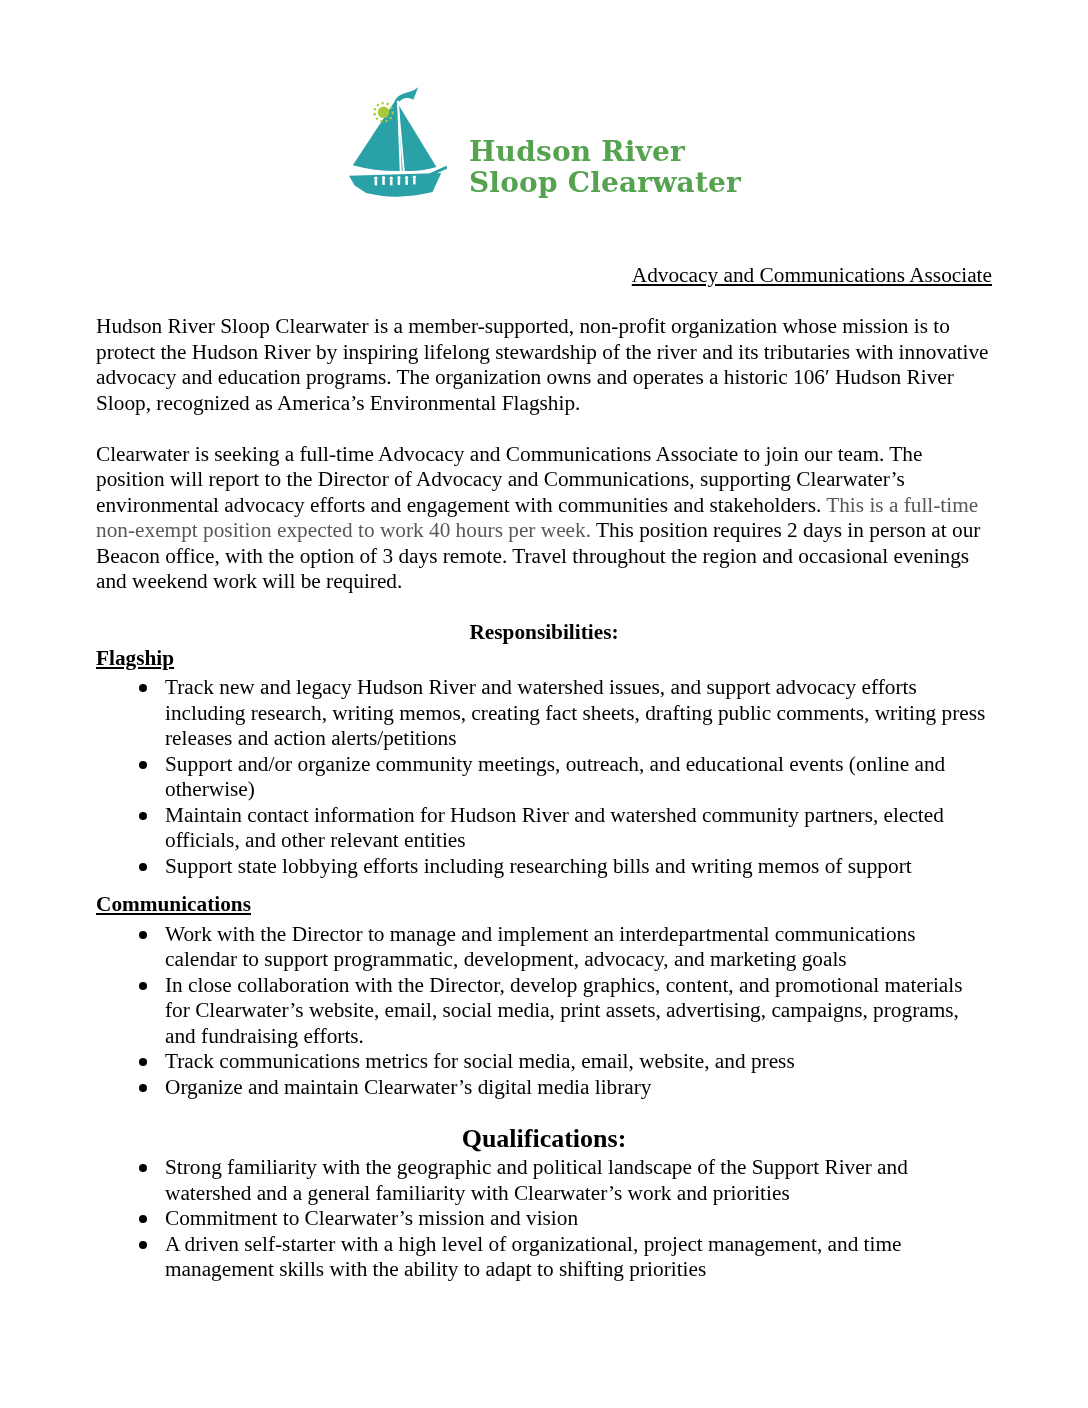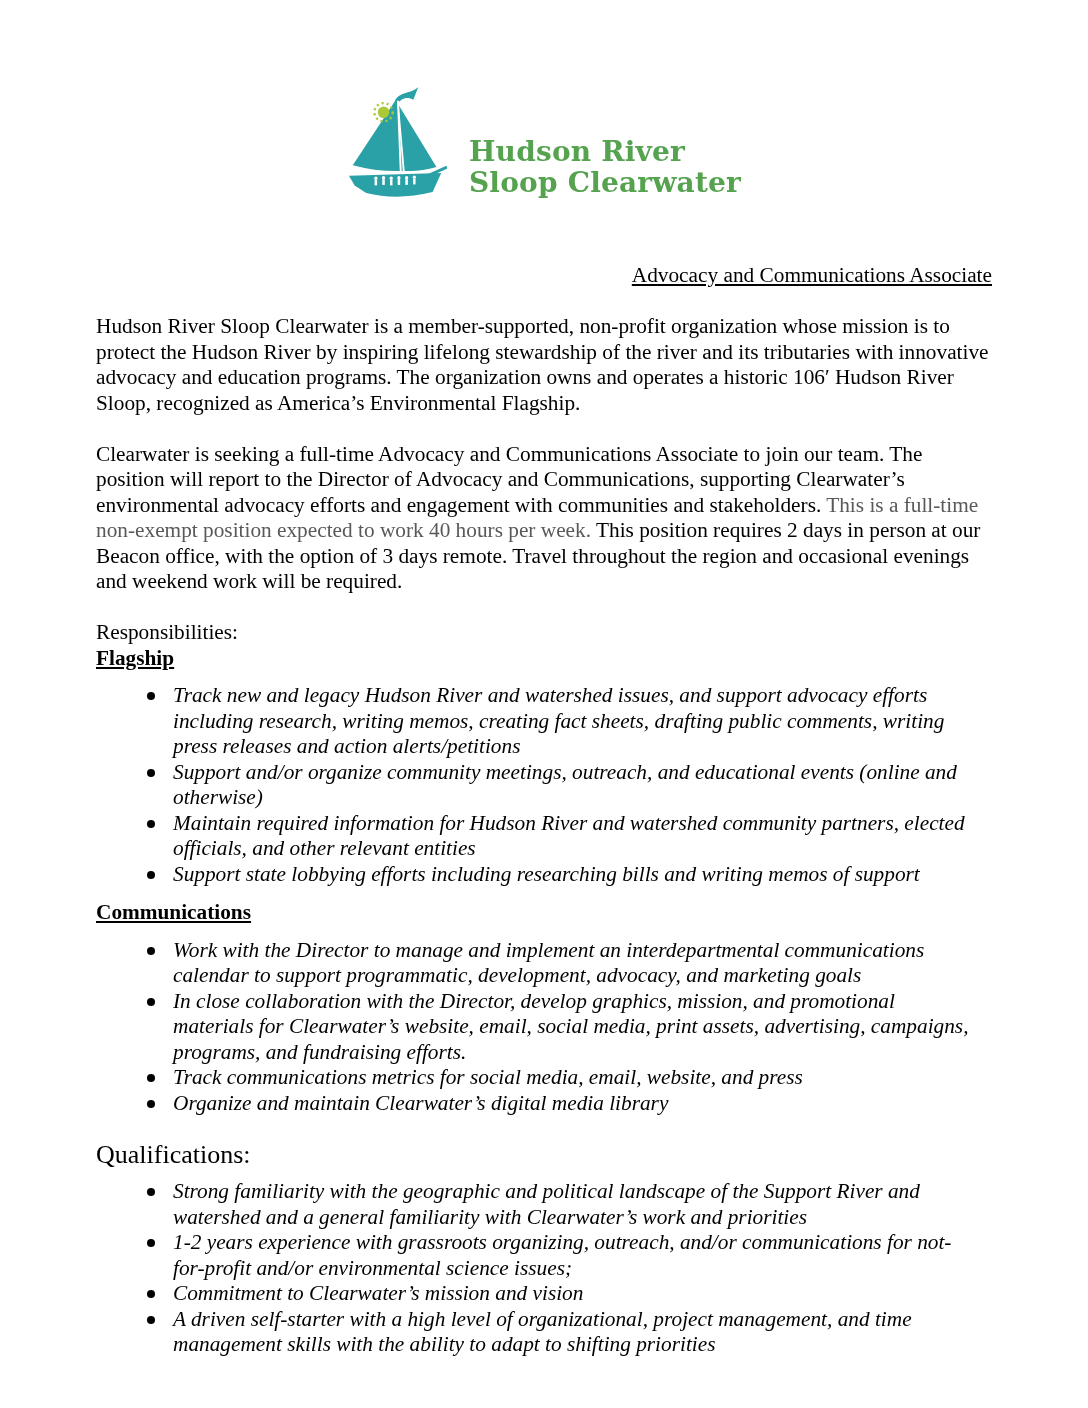--- a/index.html
+++ b/index.html
@@ -41,24 +41,24 @@
     margin: 57px 0 0 0;
     text-align: right;
     font-size: 21.3px;
     font-weight: normal;
     text-decoration: underline;
   }
   
   p.body-par { margin: 25.5px 0 0 0; }
   .muted { color: #595959; }
   
-  .sec-heading { margin: 25.5px 0 0 0; font-weight: normal; }
+  .sec-heading { margin: 25.5px 0 0 0; font-weight: bold; text-align: center; }
   .sub-heading { margin: 0; font-weight: bold; text-decoration: underline; }
   
-  ul.bullets { margin: 12px; padding: 0; list-style: none; font-style: italic; }
+  ul.bullets { margin: 4px; padding: 0; list-style: none; }
   ul.bullets li { position: relative; padding-left: 65px; }
   ul.bullets li::before {
     content: "";
     position: absolute;
     left: 39px;
     top: 9px;
     width: 8px;
     height: 8px;
     border-radius: 50%;
     background: #000;
@@ -113,33 +113,32 @@
   <p class="body-par">Hudson River Sloop Clearwater is a member-supported, non-profit organization whose mission is to protect the Hudson River by inspiring lifelong stewardship of the river and its tributaries with innovative advocacy and education programs. The organization owns and operates a historic 106′ Hudson River Sloop, recognized as America’s Environmental Flagship.</p>
 
   <p class="body-par"><span>Clearwater is seeking a full-time Advocacy and Communications Associate to join our team. The position will report to the Director of Advocacy and Communications, supporting Clearwater’s environmental advocacy efforts and engagement with communities and stakeholders. </span><span class="muted">This is a full-time non-exempt position expected to work 40 hours per week. </span><span>This position requires 2 days in person at our Beacon office, with the option of 3 days remote. Travel throughout the region and occasional evenings and weekend work will be required.</span></p>
 
   <h2 class="sec-heading" style="font-size:21.3px;">Responsibilities:</h2>
 
   <h3 class="sub-heading" style="font-size:21.3px;">Flagship</h3>
   <ul class="bullets">
     <li>Track new and legacy Hudson River and watershed issues, and support advocacy efforts including research, writing memos, creating fact sheets, drafting public comments, writing press releases and action alerts/petitions</li>
     <li>Support and/or organize community meetings, outreach, and educational events (online and otherwise)</li>
-    <li>Maintain required information for Hudson River and watershed community partners, elected officials, and other relevant entities</li>
+    <li>Maintain contact information for Hudson River and watershed community partners, elected officials, and other relevant entities</li>
     <li>Support state lobbying efforts including researching bills and writing memos of support</li>
   </ul>
 
   <h3 class="sub-heading" style="font-size:21.3px; margin-top:13px;">Communications</h3>
   <ul class="bullets">
     <li>Work with the Director to manage and implement an interdepartmental communications calendar to support programmatic, development, advocacy, and marketing goals</li>
-    <li>In close collaboration with the Director,  develop graphics, mission, and promotional materials for Clearwater’s website, email, social media, print assets, advertising, campaigns, programs, and fundraising efforts.</li>
+    <li>In close collaboration with the Director,  develop graphics, content, and promotional materials for Clearwater’s website, email, social media, print assets, advertising, campaigns, programs, and fundraising efforts.</li>
     <li>Track communications metrics for social media, email, website, and press</li>
     <li>Organize and maintain Clearwater’s digital media library</li>
   </ul>
 
   <h2 class="sec-heading" style="font-size:26px;">Qualifications:</h2>
   <ul class="bullets">
     <li>Strong familiarity with the geographic and political landscape of the Support River and watershed and a general familiarity with Clearwater’s work and priorities</li>
-    <li>1-2 years experience with grassroots organizing, outreach, and/or communications for not-for-profit and/or environmental science issues;</li>
     <li>Commitment to Clearwater’s mission and vision</li>
     <li>A driven self-starter with a high level of organizational, project management, and time management skills with the ability to adapt to shifting priorities</li>
   </ul>
 
 </div>
 
 </body></html>

